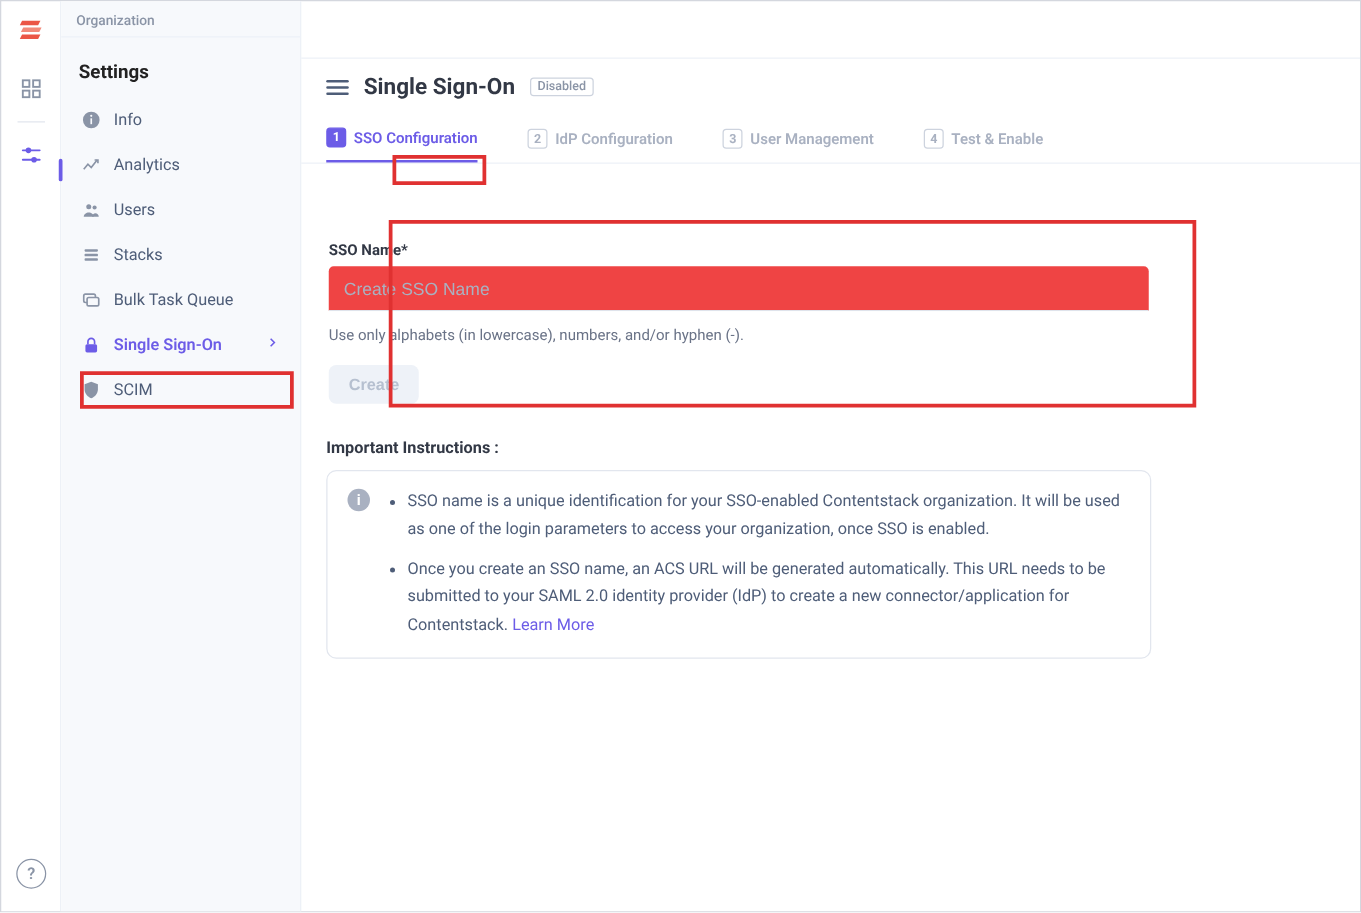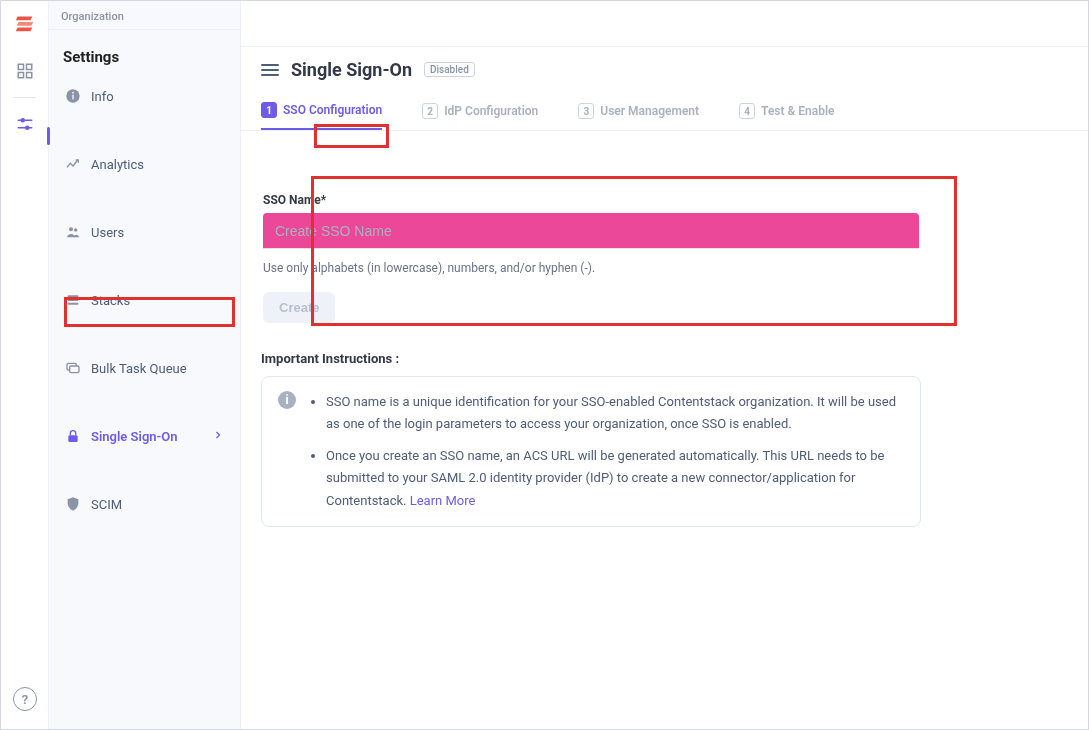--- a/index.html
+++ b/index.html
@@ -14,21 +14,21 @@
 .rail .rail-divider { width: 22px; height: 1px; background: #e2e6ee; margin: 6px 0; }
 .rail .help { position: absolute; bottom: 18px; left: 12px; width: 24px; height: 24px; border: 1.5px solid #8a94a6; border-radius: 50%; display:flex; align-items:center; justify-content:center; color:#8a94a6; font-size:13px; font-weight:600;}
 .rail-indicator { position:absolute; left:46px; top:126px; width:3px; height:18px; background:#6c5ce7; border-radius:2px;}
 
 
 .sidebar { width: 192px; background: #f7f9fc; border-right: 1px solid #edf1f7; display:flex; flex-direction:column; }
 .org-block { padding: 9px 12px 2px; }
 .org-label { font-size: 11px; color: #8a94a6; font-weight:500;}
 .org-select { display:flex; align-items:center; justify-content:space-between; font-size:13px; font-weight:600; color:#4e5d78; padding: 2px 0 8px; }
 .settings-title { font-size: 15px; font-weight: 700; color:#222; padding: 14px 14px 8px; }
-.nav { display:flex; flex-direction:column; padding: 4px 6px; gap: 32px; }
+.nav { display:flex; flex-direction:column; padding: 4px 6px; }
 .nav-item { display:flex; align-items:center; gap:10px; padding: 10px 10px; color:#4e5d78; font-size:13px; border-radius:6px; cursor:pointer; }
 .nav-item .icon { width:16px; height:16px; display:flex; align-items:center; justify-content:center; color:#8a94a6; }
 .nav-item.active { color:#6c5ce7; font-weight:600; }
 .nav-item.active .icon { color:#6c5ce7; }
 .nav-item .chev { margin-left:auto; color:#6c5ce7; }
 .nav-divider { height:1px; background:#edf1f7; margin: 4px 0; }
 
 
 .main { flex: 1; display:flex; flex-direction:column; padding: 0 0 20px; }
 .topgap { height:46px; border-bottom:1px solid #edf1f7; }
@@ -40,21 +40,21 @@
 
 .stepper { display:flex; gap:40px; padding: 8px 20px 0; border-bottom:1px solid #edf1f7; margin-top:4px;}
 .step { display:flex; align-items:center; gap:6px; padding-bottom:10px; font-size:12px; color:#a9b1c1; font-weight:600; }
 .step .num { width:16px; height:16px; border:1.5px solid #cdd3de; border-radius:3px; font-size:10px; display:flex; align-items:center; justify-content:center; color:#a9b1c1; font-weight:700;}
 .step.active { color:#6c5ce7; border-bottom: 2px solid #6c5ce7; }
 .step.active .num { background:#6c5ce7; border-color:#6c5ce7; color:#fff; }
 
 .content { padding: 20px; }
 .form-area { padding: 6px 2px 18px; margin-top: 36px; }
 .field-label { font-size:12px; font-weight:700; color:#323845; margin-bottom:6px; }
-.textfield { width:100%; height:36px; background:#ec4899; border:none; border-radius: 4px 4px 0 0; padding: 0 12px; font-size:14px; color:#323845; border-bottom: 1px solid #dfe3eb; }
+.textfield { width:100%; height:36px; background:#ef4444; border:none; border-radius: 4px 4px 0 0; padding: 0 12px; font-size:14px; color:#323845; border-bottom: 1px solid #dfe3eb; }
 .textfield::placeholder { color:#a9b1c1; }
 .hint { font-size:12px; color:#6a7387; margin-top:10px; line-height:1.6; }
 .btn { margin-top:14px; background:#eef2f8; color:#b6c0d0; border:none; border-radius:6px; padding: 8px 16px; font-size:13px; font-weight:600; cursor:not-allowed; }
 
 .instr-title { font-size:13px; font-weight:700; color:#323845; margin: 10px 0 10px; }
 .instr-box { border:1px solid #e2e6ee; border-radius:8px; padding:14px 16px; display:flex; gap:12px; }
 .instr-box .info { width:18px; height:18px; border-radius:50%; background:#a9b1c1; color:#fff; font-size:12px; font-weight:700; display:flex; align-items:center; justify-content:center; flex-shrink:0; }
 .instr-box ul { list-style: disc; padding-left: 18px; font-size:13px; color:#4e5d78; line-height:1.7; }
 .instr-box a { color:#6c5ce7; text-decoration:none; }
 

